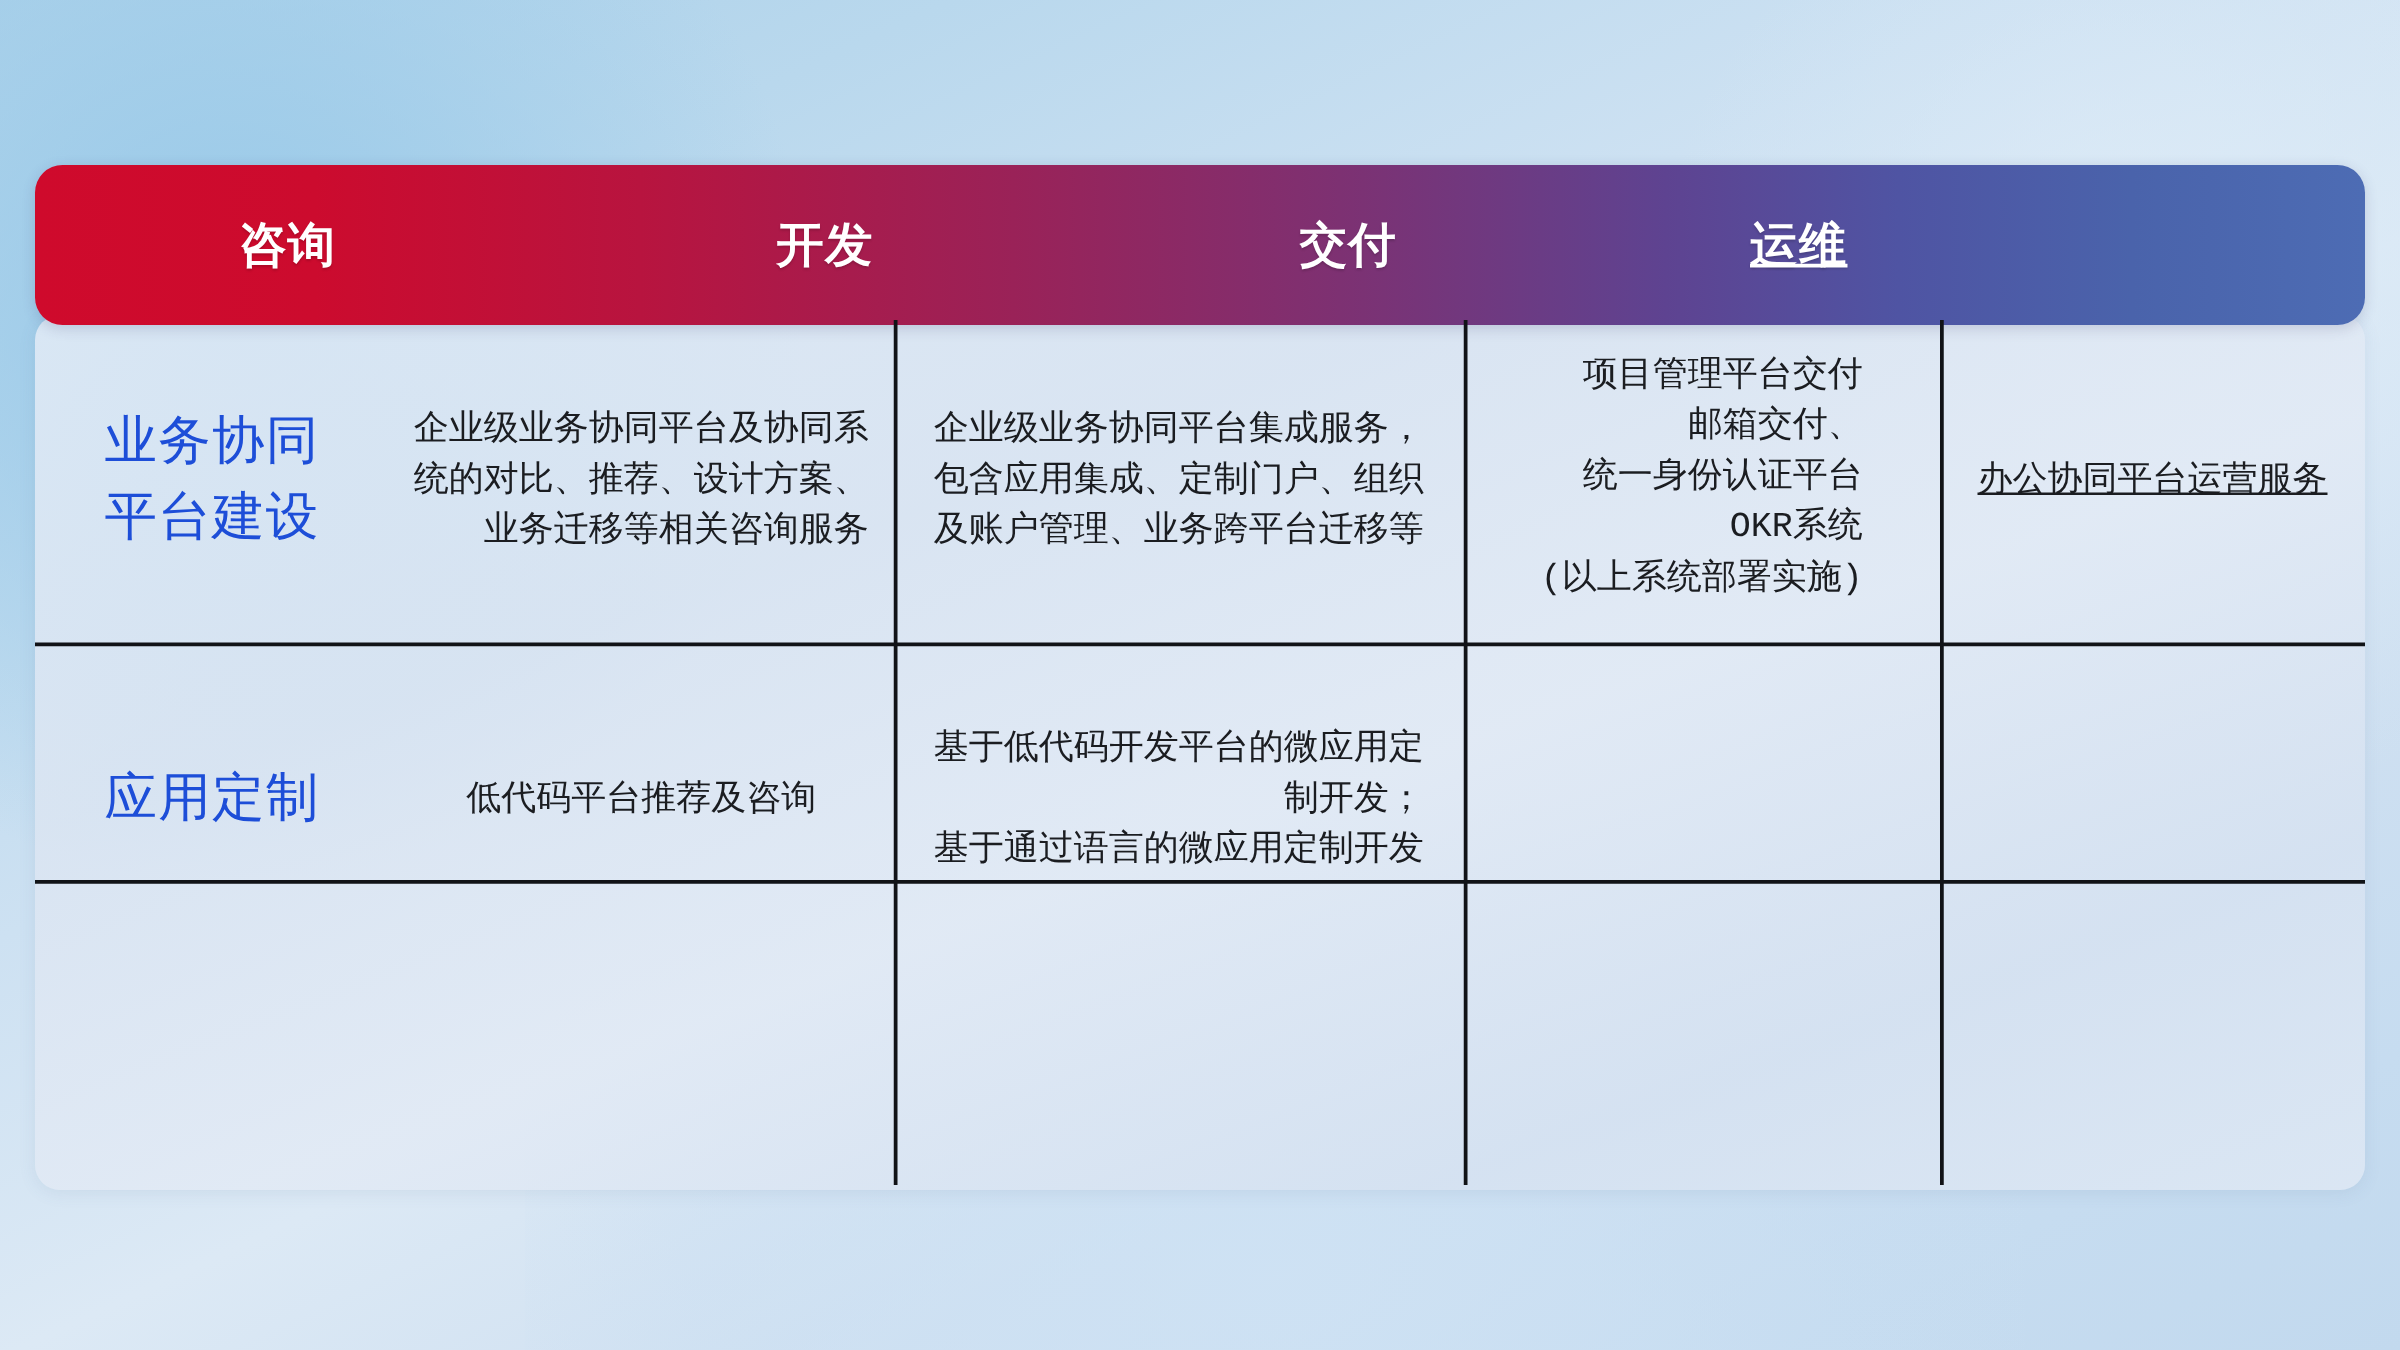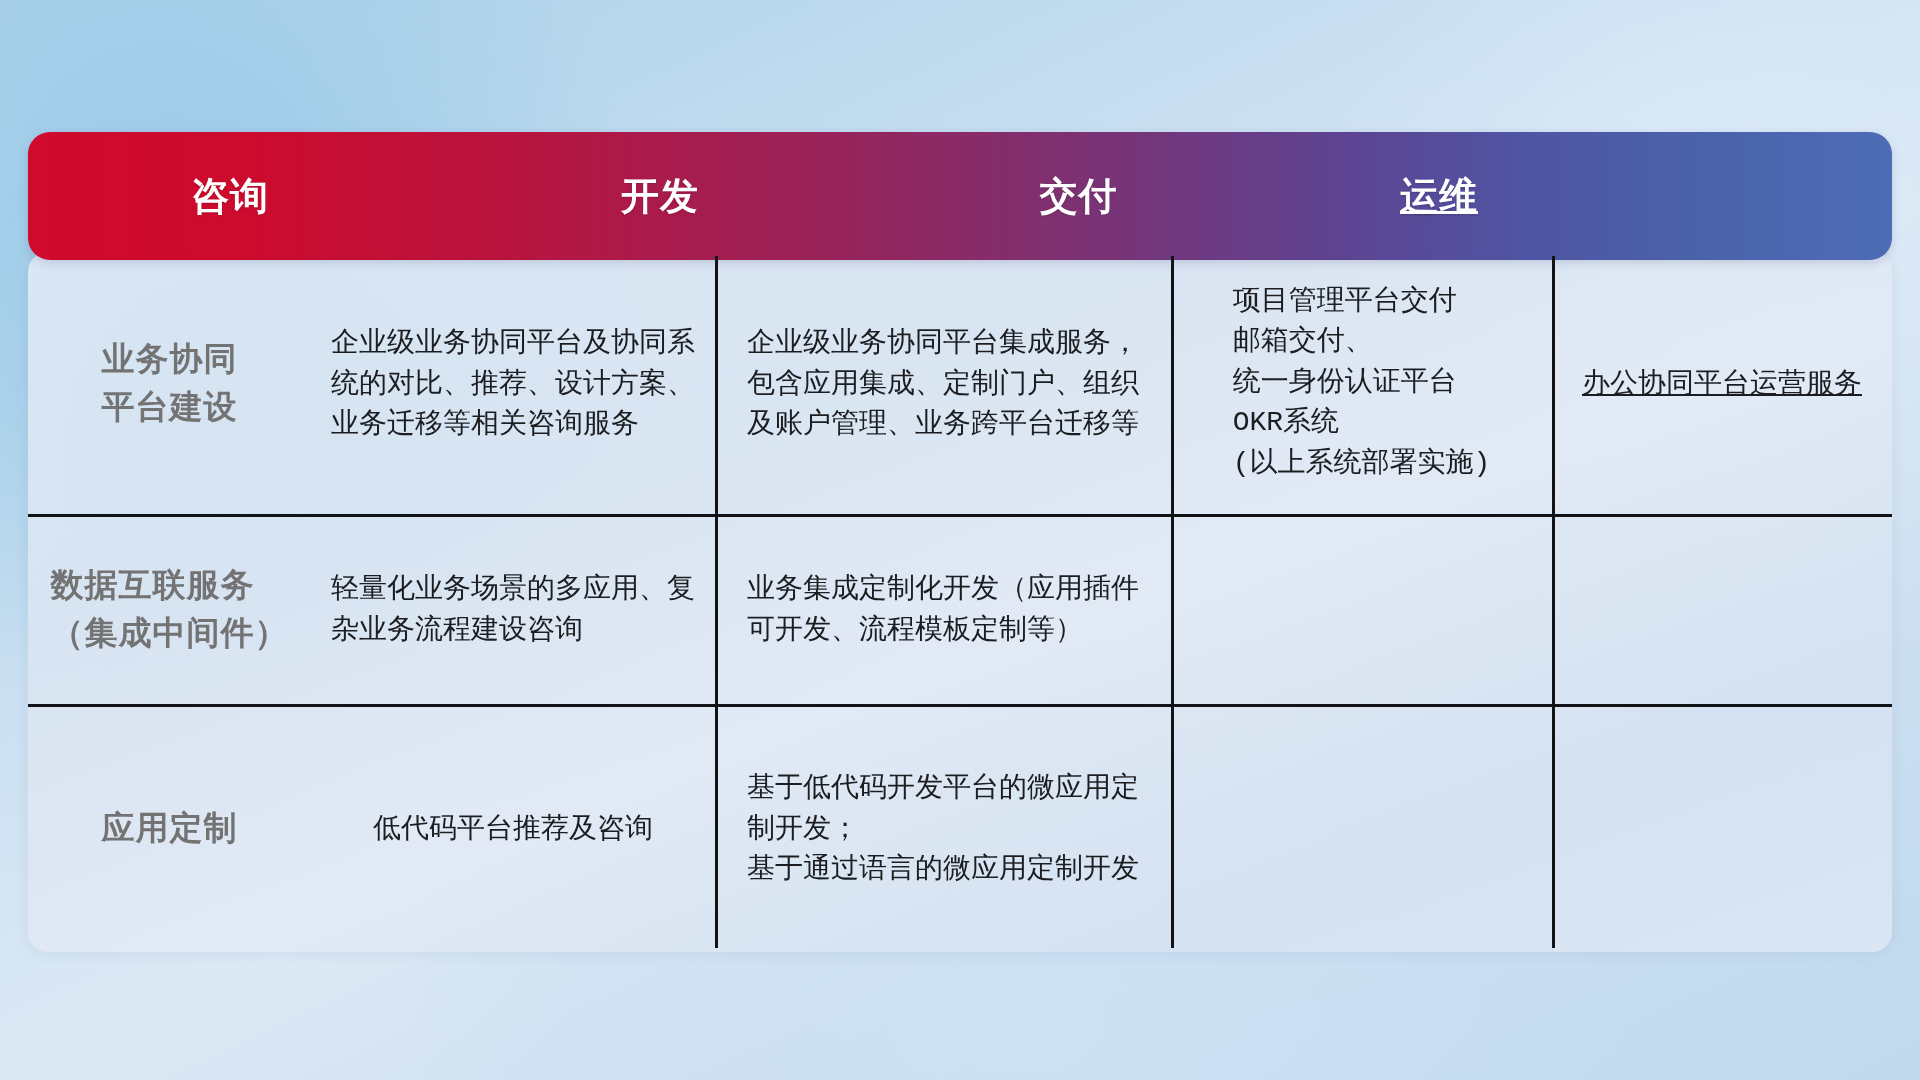--- a/index.html
+++ b/index.html
@@ -147,27 +147,27 @@
   .row-1 { height: 262px; }
   .row-2 { height: 190px; }
   .row-3 { height: 248px; }
 
   .cell {
     display: flex;
     align-items: center;
     justify-content: center;
     box-sizing: border-box;
     padding: 6px 16px;
-    text-align: left;
+    text-align: right;
     line-height: 1.45;
   }
   .cell-cat {
-    color: #737373;
-    font-size: 33px;
-    font-weight: bold;
+    color: #1d4ed8;
+    font-size: 42px;
+    font-weight: normal;
     letter-spacing: 1px;
   }
   .cell-txt {
     color: #1b1d21;
     font-size: 28px;
   }
 </style>
 </head>
 <body>
 
@@ -197,27 +197,20 @@
   <div id="rows">
 
     <div class="row row-1">
       <div class="cell cell-cat col-1">业务协同<br>平台建设</div>
       <div class="cell cell-txt col-2">企业级业务协同平台及协同系<br>统的对比、推荐、设计方案、<br>业务迁移等相关咨询服务</div>
       <div class="cell cell-txt col-3">企业级业务协同平台集成服务，<br>包含应用集成、定制门户、组织<br>及账户管理、业务跨平台迁移等</div>
       <div class="cell cell-txt col-4">项目管理平台交付<br>邮箱交付、<br>统一身份认证平台<br>OKR系统<br>(以上系统部署实施)</div>
       <div class="cell cell-txt col-5">办公协同平台运营服务</div>
     </div>
 
-    <div class="row row-2">
-      <div class="cell cell-cat col-1">数据互联服务<br>（集成中间件）</div>
-      <div class="cell cell-txt col-2">轻量化业务场景的多应用、复<br>杂业务流程建设咨询</div>
-      <div class="cell cell-txt col-3">业务集成定制化开发（应用插件<br>可开发、流程模板定制等）</div>
-      <div class="cell cell-txt col-4"></div>
-      <div class="cell cell-txt col-5"></div>
-    </div>
 
     <div class="row row-3">
       <div class="cell cell-cat col-1">应用定制</div>
       <div class="cell cell-txt col-2">低代码平台推荐及咨询</div>
       <div class="cell cell-txt col-3">基于低代码开发平台的微应用定<br>制开发；<br>基于通过语言的微应用定制开发</div>
       <div class="cell cell-txt col-5"></div>
     </div>
 
   </div>
 </div>

